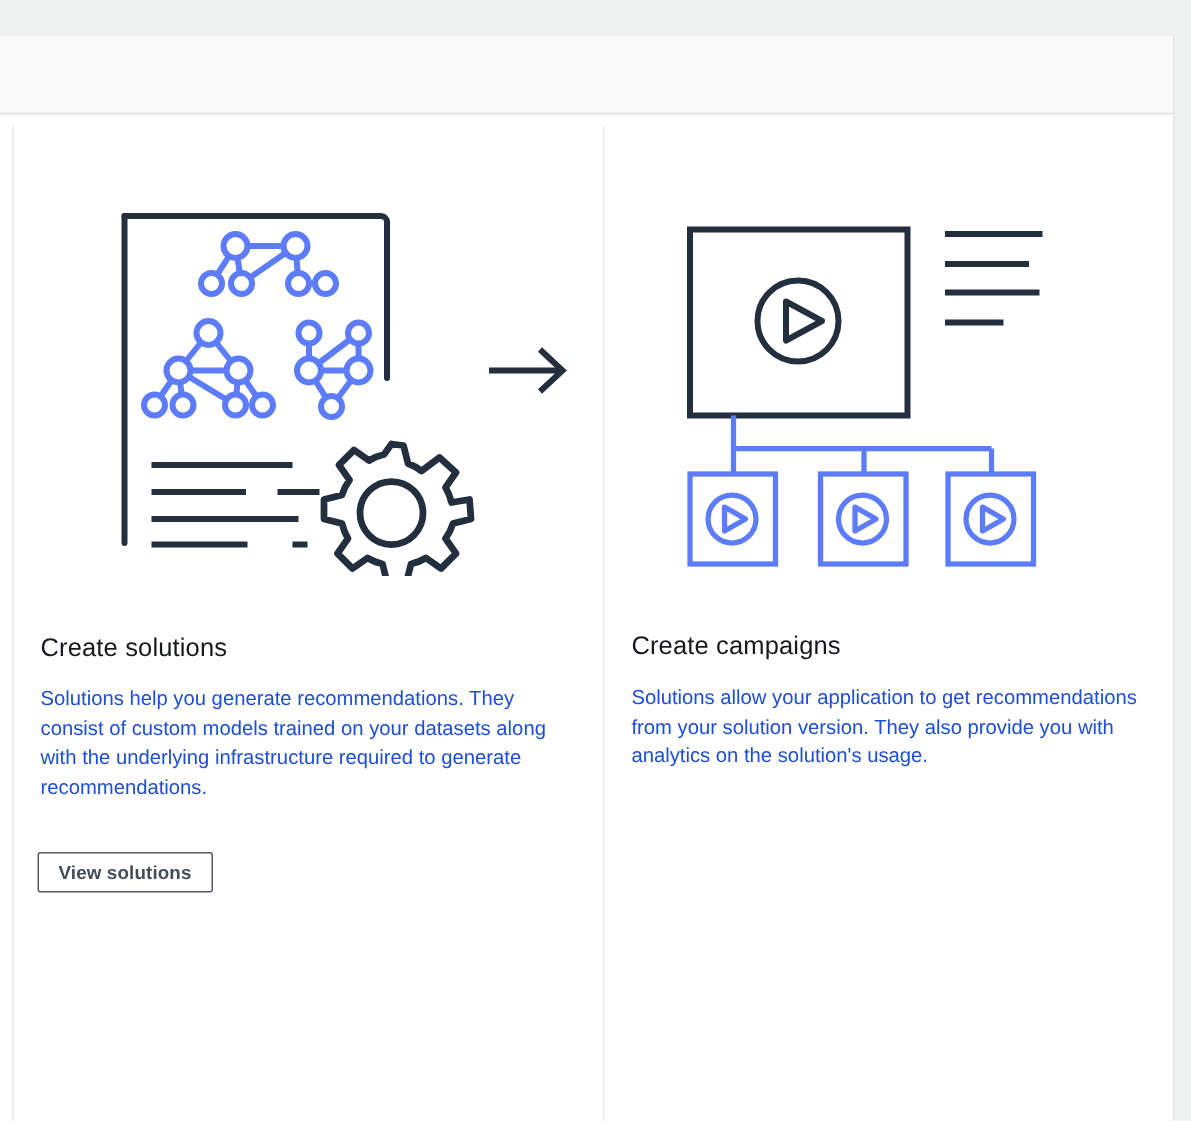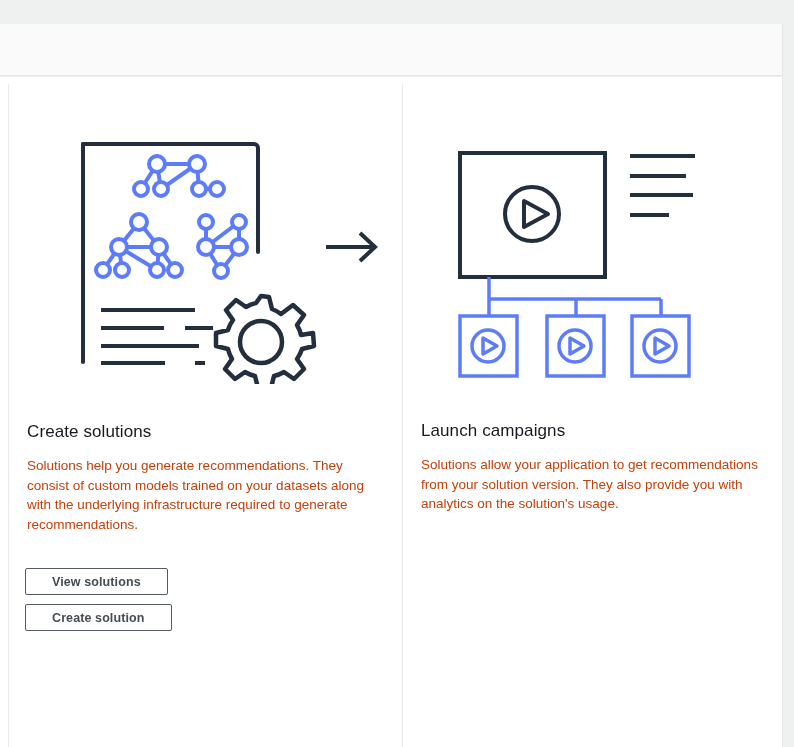--- a/index.html
+++ b/index.html
@@ -96,21 +96,21 @@
   .section-title {
     font-size: 17px;
     font-weight: 400;
     color: #16191f;
     margin: 0;
     letter-spacing: 0.1px;
   }
   .section-desc {
     font-size: 13.5px;
     line-height: 19.5px;
-    color: #c2410c;
+    color: #1d4ed8;
     margin: 0;
     font-weight: 400;
   }
   .left-text {
     position: absolute;
     left: 18px;
     top: 338px;
     width: 346px;
   }
   .left-text .section-desc { margin-top: 14px; }
@@ -122,21 +122,21 @@
     width: 340px;
   }
   .right-text .section-desc { margin-top: 14px; }
 
   
   .btn {
     display: inline-flex;
     align-items: center;
     justify-content: center;
     height: 27px;
-    padding: 0 26px;
+    padding: 0 13px;
     font-size: 12.5px;
     font-weight: bold;
     font-family: "Liberation Sans", sans-serif;
     border-radius: 2px;
     box-sizing: border-box;
     cursor: pointer;
     white-space: nowrap;
     letter-spacing: 0.1px;
   }
   .btn-normal {
@@ -248,21 +248,20 @@
           </svg>
         </div>
 
         <div class="left-text">
           <h2 class="section-title">Create solutions</h2>
           <p class="section-desc">Solutions help you generate recommendations. They consist of custom models trained on your datasets along with the underlying infrastructure required to generate recommendations.</p>
         </div>
 
         <div class="left-buttons">
           <button class="btn btn-normal">View solutions</button>
-          <button class="btn btn-normal">Create solution</button>
         </div>
       </div>
 
       <div class="col col-right">
 
         <div class="illus-right">
           <svg width="285" height="240" viewBox="0 0 285 240" fill="none" xmlns="http://www.w3.org/2000/svg">
 
             <rect x="22" y="14" width="145" height="124" stroke="#232f3e" stroke-width="4" fill="#ffffff"></rect>
             <circle cx="94" cy="75" r="27" stroke="#232f3e" stroke-width="4" fill="#ffffff"></circle>
@@ -294,21 +293,21 @@
             </g>
             <g>
               <rect x="194" y="177" width="57" height="60" stroke="#5c7cfa" stroke-width="3.5" fill="#ffffff"></rect>
               <circle cx="222" cy="207" r="16" stroke="#5c7cfa" stroke-width="3.5" fill="#ffffff"></circle>
               <path d="M217 199 L231 207 L217 215 Z" stroke="#5c7cfa" stroke-width="3.5" fill="#ffffff" stroke-linejoin="round"></path>
             </g>
           </svg>
         </div>
 
         <div class="right-text">
-          <h2 class="section-title">Launch campaigns</h2>
+          <h2 class="section-title">Create campaigns</h2>
           <p class="section-desc">Solutions allow your application to get recommendations from your solution version. They also provide you with analytics on the solution's usage.</p>
 
         </div>
       </div>
 
     </div>
   </div>
 </div>
 
 </body></html>

